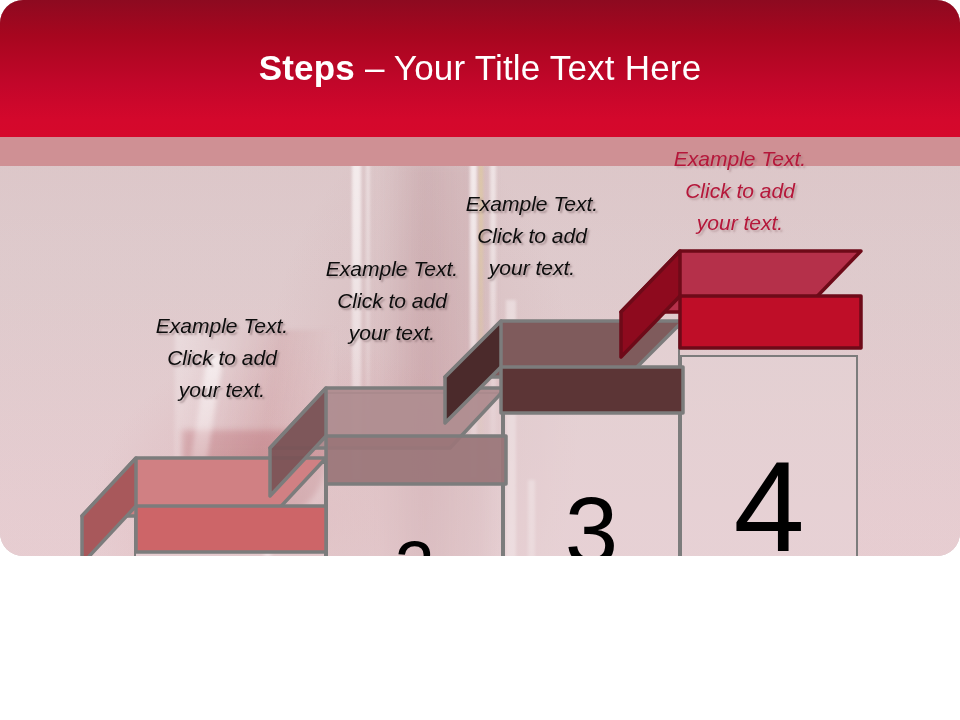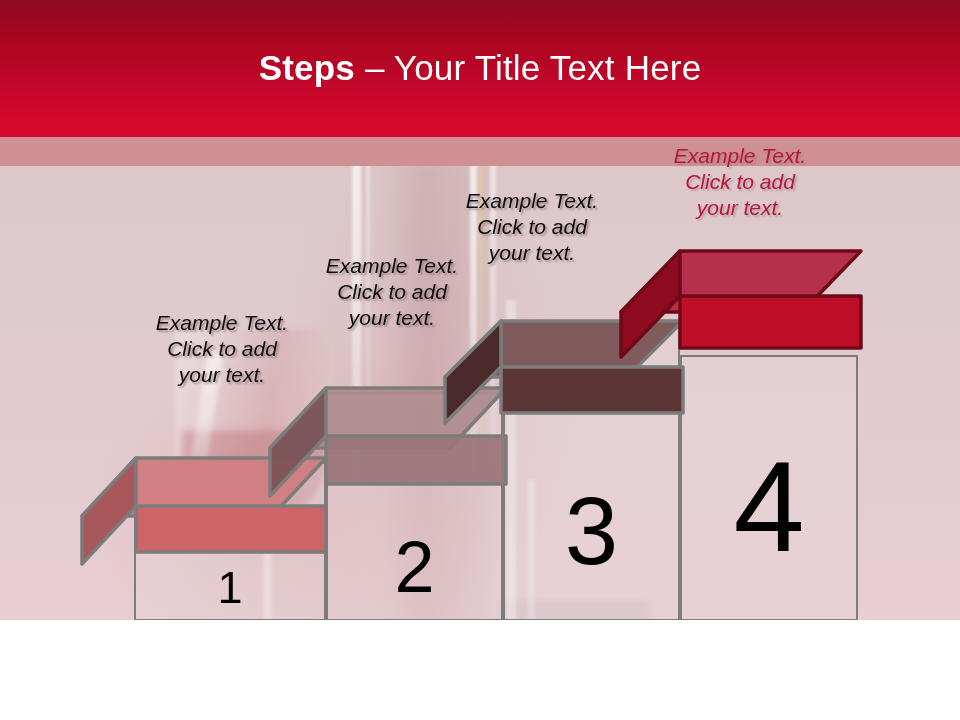--- a/index.html
+++ b/index.html
@@ -1,23 +1,24 @@
 <!DOCTYPE html>
 <html><head>
 <meta charset="utf-8">
 <title>Steps Slide</title>
 <style>
   html,body{margin:0;padding:0;background:#ffffff;}
   body{font-family:"Liberation Sans","DejaVu Sans",sans-serif;}
 
   #slide{
     position:relative;
-    width:960px;height:620px;
+    width:960px;height:556px;
     overflow:hidden;
     background:#d8c6c8;
+    border-radius:23px;
   }
 
   
   .bg-base{
     position:absolute;left:0;top:0;width:960px;height:720px;
     background:
       radial-gradient(ellipse 300px 260px at 300px 520px, rgba(196,120,124,.30) 0%, rgba(196,120,124,0) 70%),
       radial-gradient(ellipse 220px 400px at 420px 420px, rgba(178,120,124,.22) 0%, rgba(178,120,124,0) 72%),
       linear-gradient(180deg,#dbc9cb 0%, #decbcd 40%, #e5cdd1 70%, #eacfd3 100%);
   }
@@ -112,21 +113,21 @@
   }
 
   .blockwrap{position:absolute;}
   .blockwrap svg{display:block;overflow:visible;}
 
   
   .label{
     position:absolute;
     font-style:italic;
     font-size:21px;
-    line-height:26px;
+    line-height:32px;
     text-align:center;
     white-space:pre-line;
   }
   .label.dark{
     color:#0d0d0d;
     text-shadow:2px 2px 2px rgba(120,95,98,.55);
   }
   .label.red{
     color:#b5173a;
     text-shadow:2px 2px 2px rgba(150,110,115,.45);

